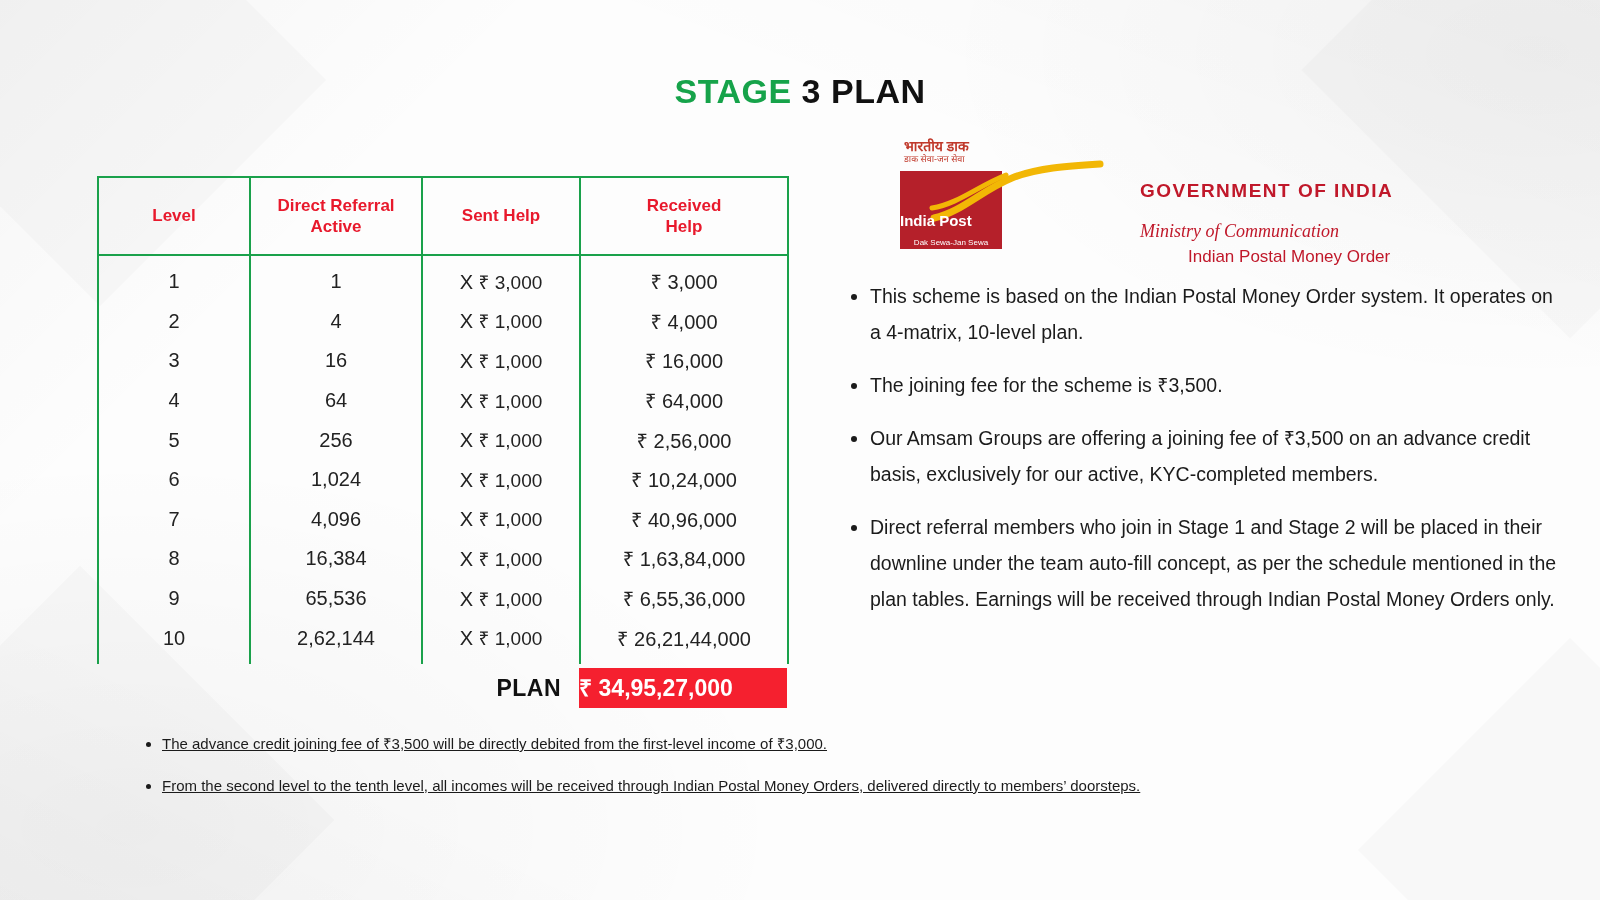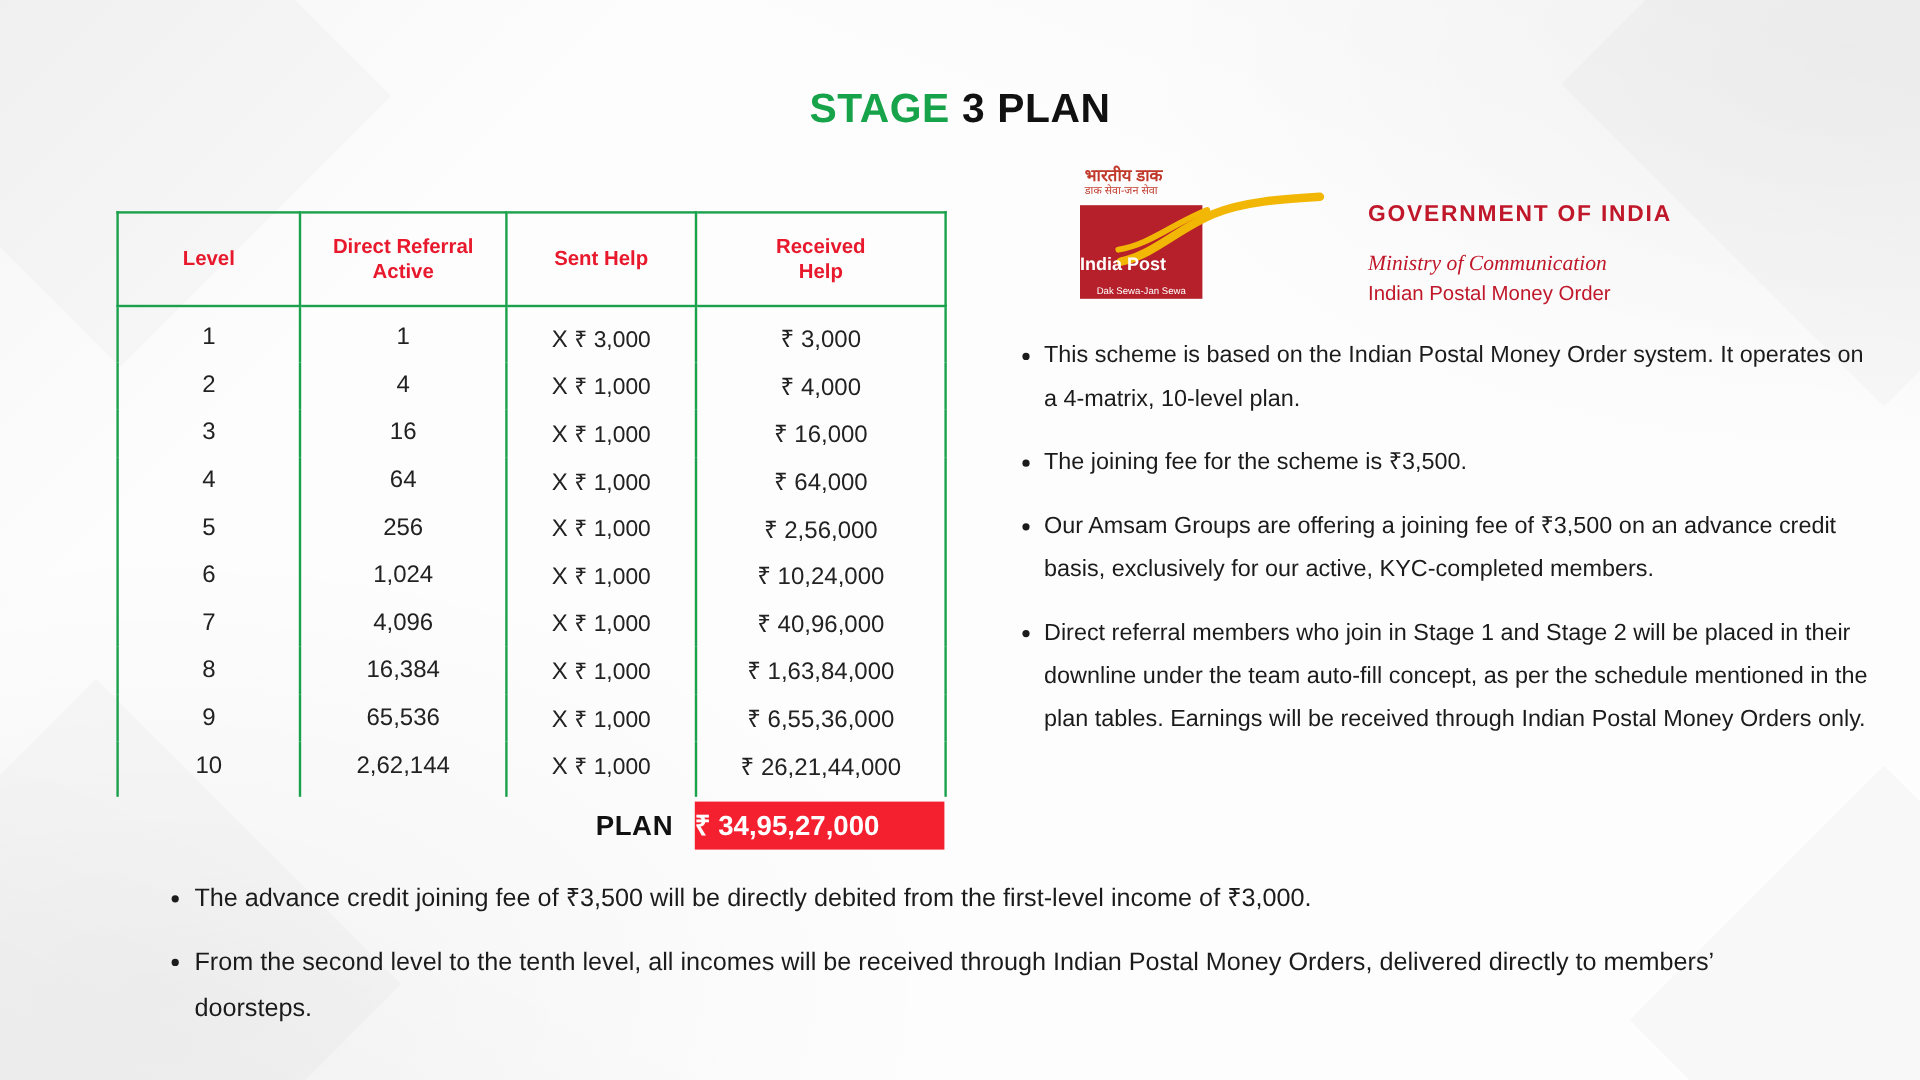--- a/index.html
+++ b/index.html
@@ -173,40 +173,41 @@
     width: 102px;
     text-align: center;
     color: #ffffff;
     font-size: 8px;
   }
 
   
   .gov {
     position: absolute;
     left: 1140px;
-    top: 168px;
+    top: 180px;
     width: 420px;
   }
   .gov-line1 {
     color: #c0182a;
     font-size: 19px;
     font-weight: bold;
     letter-spacing: 1.5px;
   }
   .gov-line2 {
     color: #c0182a;
     font-family: "Liberation Serif", serif;
     font-style: italic;
     font-size: 18px;
     margin-top: 19px;
   }
   .gov-line3 {
     color: #c0182a;
     font-size: 17px;
     margin-top: 5px;
+    margin-left: 48px;
   }
 
   
   .right-notes {
     position: absolute;
     left: 848px;
     top: 278px;
     width: 712px;
   }
   .right-notes li {
@@ -225,24 +226,25 @@
     position: absolute;
     left: 140px;
     top: 730px;
     width: 1350px;
   }
   .bottom-notes ul {
     margin: 0;
     padding-left: 22px;
   }
   .bottom-notes li {
-    font-size: 21px;
+    font-size: 15px;
     line-height: 1.85;
     color: #1b1b1b;
     margin-bottom: 14px;
+    text-decoration: underline;
   }
 </style>
 </head>
 <body>
 
 <div class="page">
 
   <div class="bg-shape" style="left:-60px; top:-80px; width:320px; height:320px;"></div>
   <div class="bg-shape" style="left:1380px; top:-120px; width:380px; height:380px;"></div>
   <div class="bg-shape" style="left:-100px; top:640px; width:360px; height:360px;"></div>

